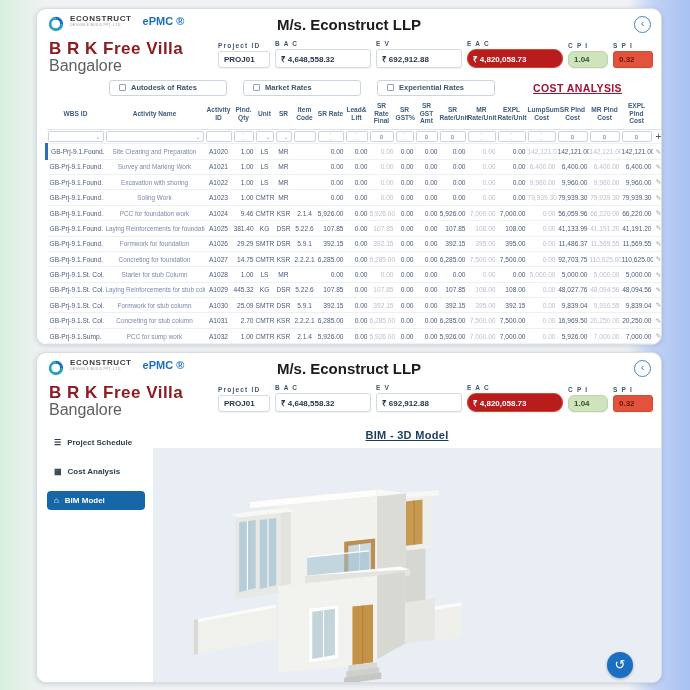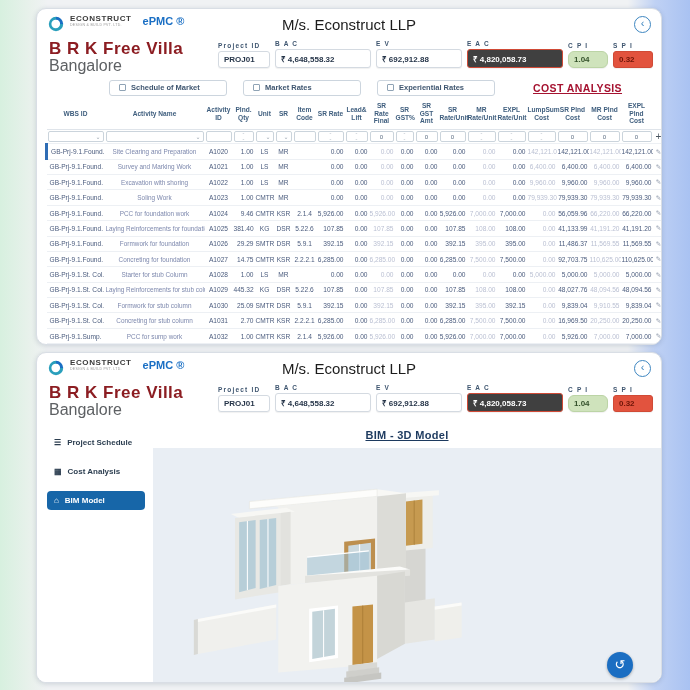--- a/index.html
+++ b/index.html
@@ -13,39 +13,39 @@
   #card-bottom { top:352px; height:331px; }
 
   
   .card-head { position:relative; display:flex; align-items:center; height:30px; padding:0 10px; }
   .brand { display:flex; align-items:flex-start; gap:5px; }
   .brand-text { line-height:1; }
   .brand-name { font-size:8px; font-weight:bold; color:#3a3a3a; letter-spacing:.6px; }
   .brand-sub { font-size:3.5px; color:#999; letter-spacing:.3px; margin-top:1px; }
   .brand-product { font-size:11px; font-weight:bold; color:#1a6fc4; margin-left:6px; }
   .card-title { position:absolute; left:0; right:0; text-align:center;
-    font-size:15px; font-weight:normal; color:#1c1c1c; pointer-events:none; }
+    font-size:15px; font-weight:bold; color:#1c1c1c; pointer-events:none; }
   .collapse-btn { margin-left:auto; width:17px; height:17px; border-radius:50%;
     border:1.4px solid #3e86c0; color:#3e86c0; font-size:11px; line-height:13px;
     text-align:center; background:#fff; cursor:pointer; z-index:2; }
 
   
   .proj-strip { display:flex; align-items:flex-start; padding:1px 8px 3px 12px; }
   .proj-id-block { line-height:1.05; }
   .proj-name { font-size:17px; font-weight:bold; color:#8c1d22; letter-spacing:.5px; }
   .proj-city { font-size:16px; color:#5d6063; margin-top:0; }
   .metrics-row { margin-left:auto; display:flex; gap:5px; align-items:flex-end; }
   .metric { text-align:left; }
   .m-label { font-size:6.5px; font-weight:bold; color:#3f5670; letter-spacing:1.2px; margin-bottom:2px; }
   .m-value { font-size:8px; font-weight:bold; color:#27364a; background:#fff;
     border:1px solid #d4dae1; border-radius:3px; padding:3px 5px; white-space:nowrap; box-shadow:0 1px 1px rgba(0,0,0,.06); }
   .metric.plain:nth-child(1) .m-value { min-width:52px; }
   .metric.plain:nth-child(2) .m-value { min-width:96px; }
   .metric.plain:nth-child(3) .m-value { min-width:86px; }
-  .metric.danger .m-value { background:#404040; border-color:#d04a36; color:#fff; min-width:96px; }
+  .metric.danger .m-value { background:#b91c1c; border-color:#d04a36; color:#fff; min-width:96px;border-radius:9px; }
   .metric.good .m-value { background:#cfe3bc; border-color:#bcd4a6; color:#33502a; min-width:40px;border-radius:6px; }
   .metric.danger2 .m-value { background:#e2533e; border-color:#d04a36; color:#6e1508; min-width:40px; }
 
   
   .chips-row { display:flex; align-items:center; padding:2px 10px 3px 72px; gap:16px; }
   .chip { display:flex; align-items:center; gap:5px; border:1px solid #ccd5de; border-radius:3px;
     background:#fff; padding:2.5px 9px; min-width:118px; cursor:pointer; }
   .chip .cbox { width:7px; height:7px; border:1px solid #8fa3b5; border-radius:1px; background:#fff; }
   .chip .clabel { font-size:7.5px; font-weight:bold; color:#3f5670; }
   .section-title { font-size:10.5px; font-weight:bold; color:#a51230; text-decoration:underline;
@@ -146,21 +146,21 @@
           <div class="m-value">0.32</div>
         </div>
       </div>
   </div>
 
   <div class="chips-row">
     <span class="section-title" style="order:2">COST ANALYSIS</span>
     <span style="order:1;display:flex;gap:16px">
         <span class="chip">
           <span class="cbox"></span>
-          <span class="clabel">Schedule of Market</span>
+          <span class="clabel">Autodesk of Rates</span>
         </span>
         <span class="chip">
           <span class="cbox"></span>
           <span class="clabel">Market Rates</span>
         </span>
         <span class="chip">
           <span class="cbox"></span>
           <span class="clabel">Experiential Rates</span>
         </span>
       </span>

